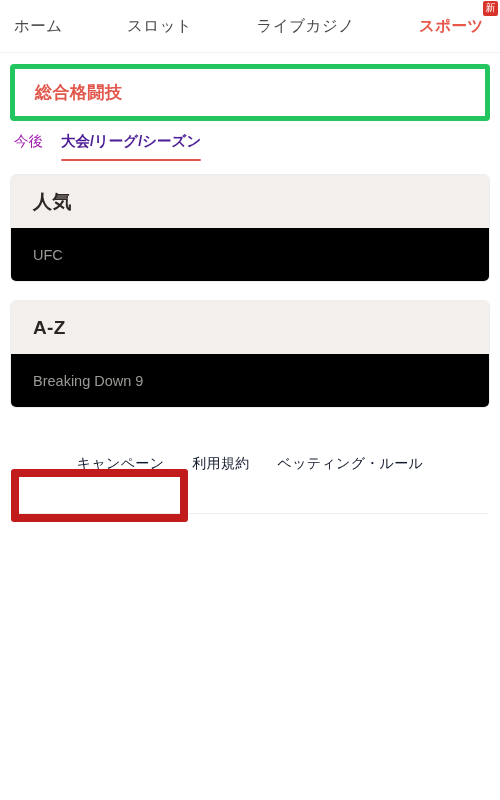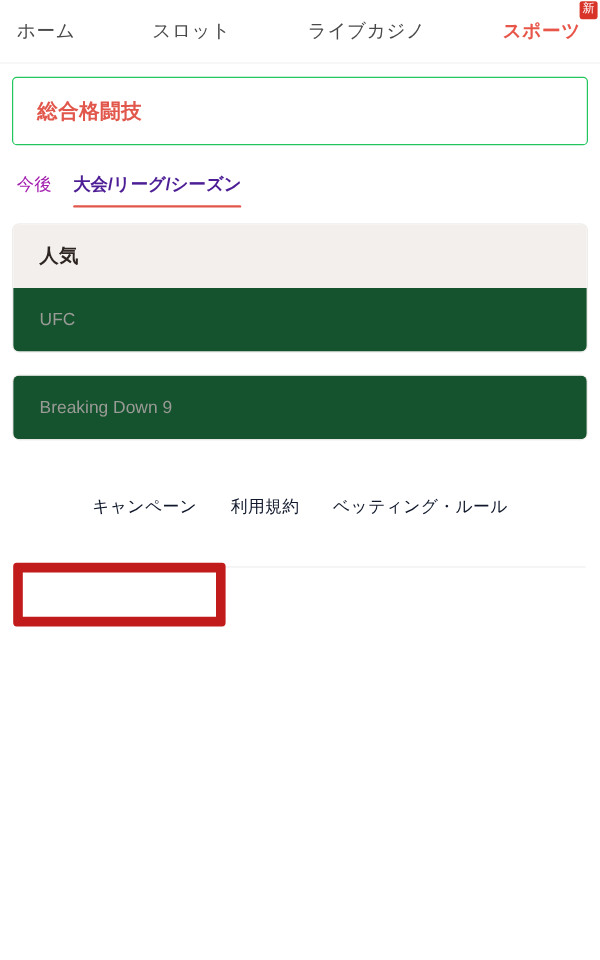--- a/index.html
+++ b/index.html
@@ -60,24 +60,24 @@
     position: absolute;
     left: 0;
     right: 0;
     bottom: 0;
     height: 1px;
     background: #f2f2f2;
   }
 
   
   .title-card {
-    margin: 11px 10px 12px 10px;
+    margin: 11px 10px 0 10px;
     height: 57px;
     background: #ffffff;
-    border: 1px solid #22c55e;
+    border: 5px solid #22c55e;
     border-radius: 4px;
     display: flex;
     align-items: center;
     box-sizing: border-box;
   }
   .title-text {
     font-size: 17px;
     font-weight: bold;
     color: #e2574c;
     padding-left: 20px;
@@ -130,21 +130,21 @@
   }
   .card.az {
     margin-top: 18px;
   }
   .section-head {
     background: #f2efec;
     height: 53px;
     display: flex;
     align-items: center;
     padding-left: 22px;
-    font-size: 16px;
+    font-size: 19px;
     font-weight: bold;
     color: #2e2622;
     letter-spacing: 0.4px;
     box-sizing: border-box;
   }
   .row {
     height: 52px;
     display: flex;
     align-items: center;
     justify-content: space-between;
@@ -156,21 +156,21 @@
     background: #ffffff;
   }
   .row.group {
     background: #f2efec;
     color: #6c635d;
     border-top: 1px solid #e9e5e1;
     height: 51px;
   }
   .row.leaf {
     height: 53px;
-    background: #14532d;
+    background: #000000;
   }
   .chevron {
     width: 16px;
     height: 16px;
     display: inline-block;
     position: relative;
     flex: none;
   }
   .chevron::before {
     content: "";
@@ -255,20 +255,21 @@
 </div>
 
 <div class="card popular">
   <div class="section-head">人気</div>
   <div class="row leaf">
     <span>UFC</span>
   </div>
 </div>
 
 <div class="card az">
+  <div class="section-head">A-Z</div>
   <div class="row leaf">
     <span>Breaking Down 9</span>
   </div>
 </div>
 
 <div class="annotation"></div>
 
 <div class="footer">
   <div class="footer-link">
     <span>キャンペーン</span>

